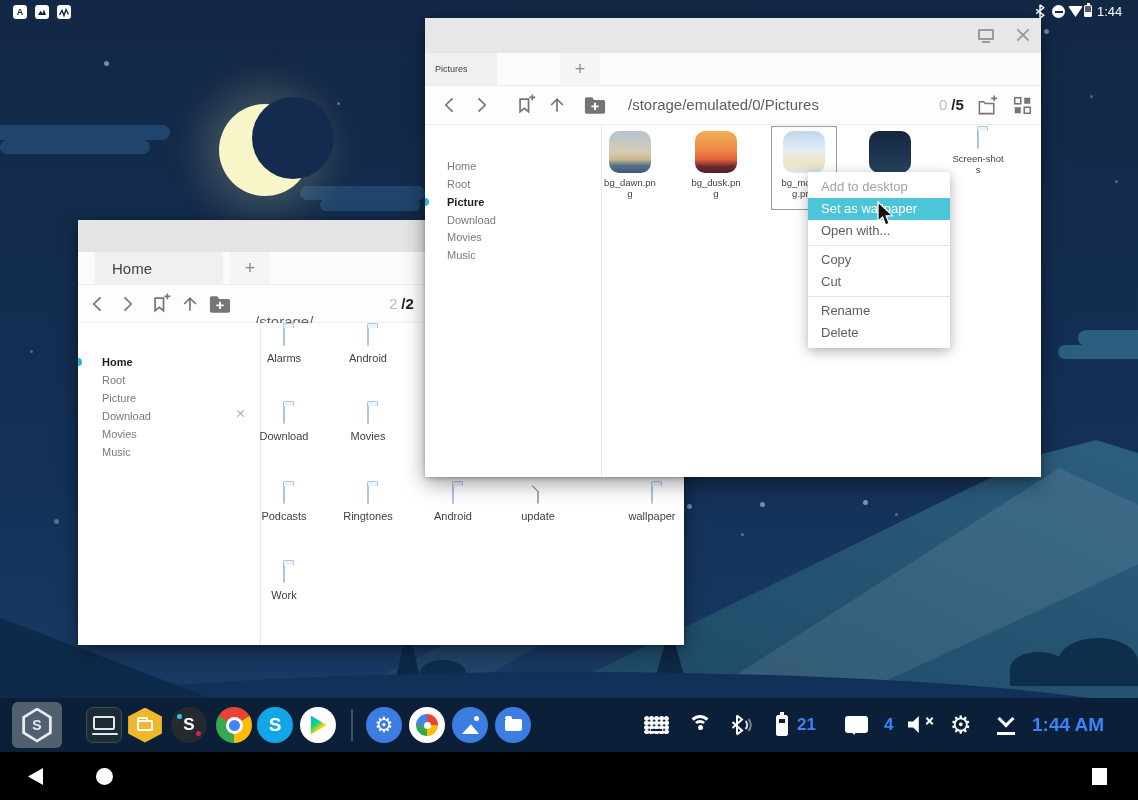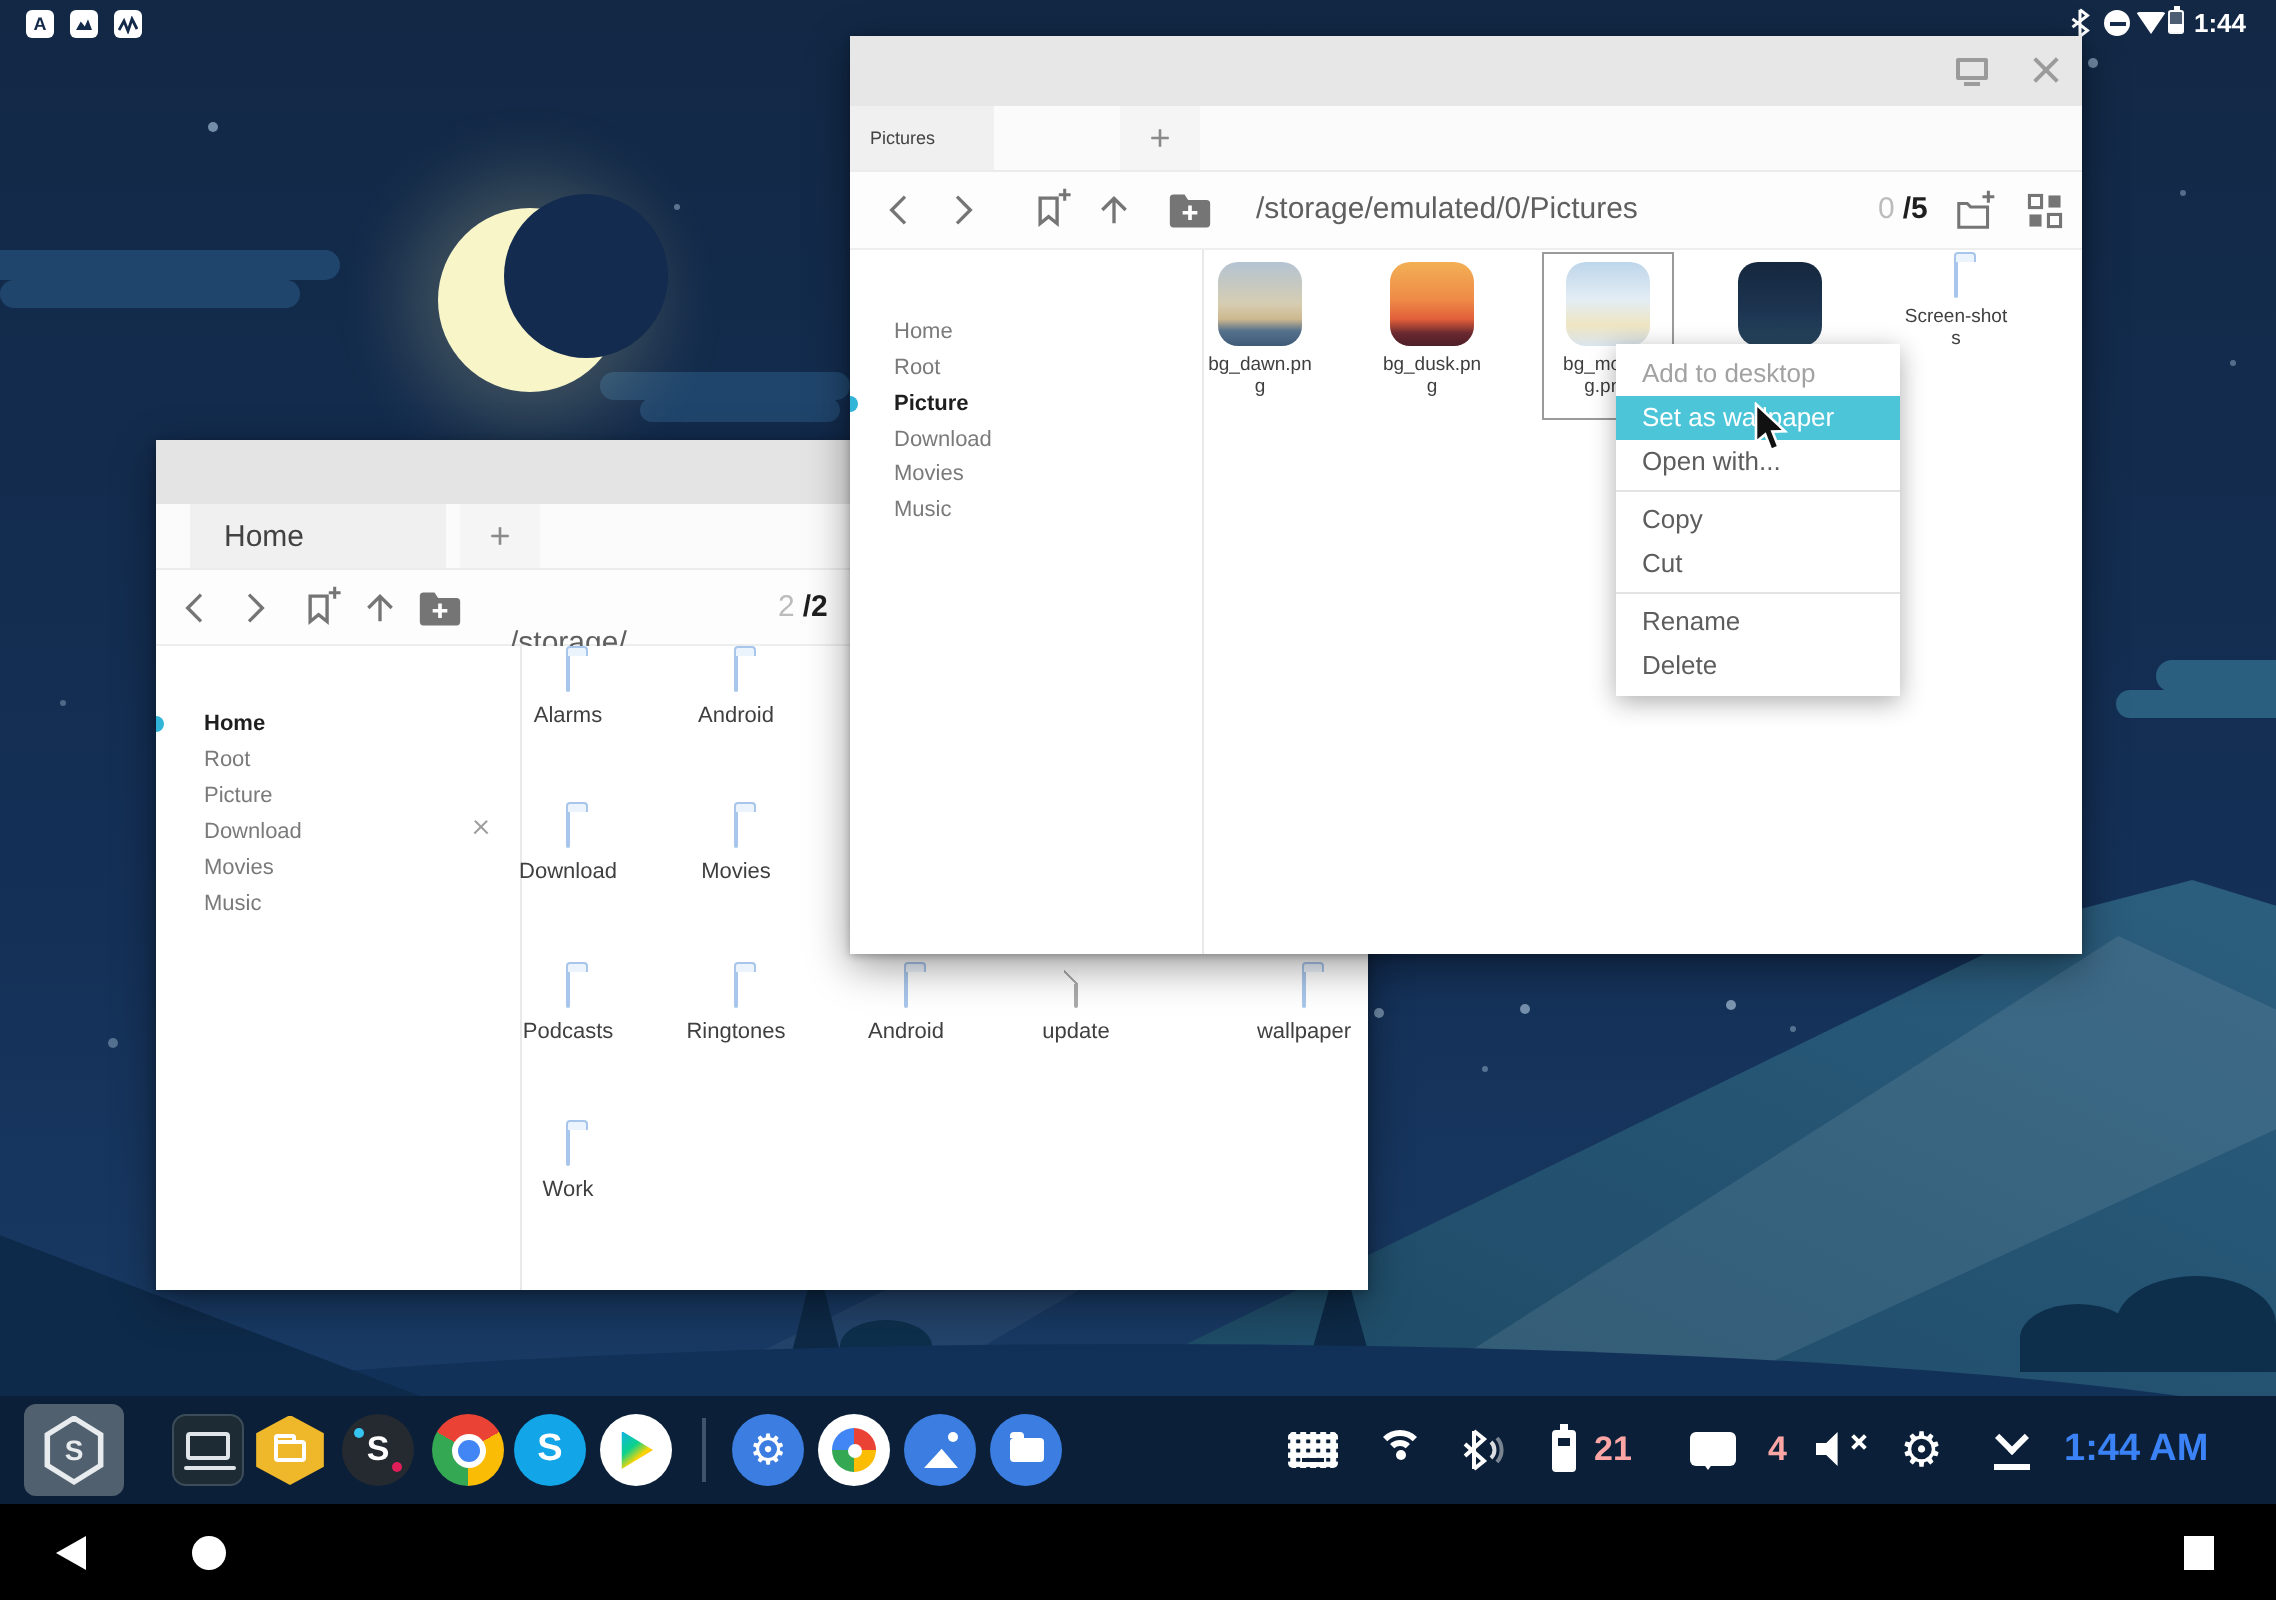--- a/index.html
+++ b/index.html
@@ -30,21 +30,21 @@
   .mtn-face { clip-path:polygon(0 100%, 82% 0, 100% 16%, 100% 42%, 34% 100%);
     background:rgba(255,255,255,.09); }
   .beam { background:rgba(255,255,255,.05); }
   .hill { border-radius:100% 100% 0 0 / 200% 200% 0 0; background:#123158; }
   .tree { background:#0d2946; clip-path:polygon(50% 0,100% 100%,0 100%); }
   .bush { background:#0d2f4c; border-radius:50% 50% 0 0; }
 
   
   .notif { width:14px;height:14px;background:#fff;border-radius:3px;color:#13294a;
     font-size:9px;font-weight:700;display:flex;align-items:center;justify-content:center; }
-  .sb-time { color:#fff;font-size:13px;font-weight:700; }
+  .sb-time { color:#fff;font-size:13px;font-weight:400; }
   .dnd { width:13px;height:13px;border-radius:50%;background:#fff; }
   .dnd::after { content:"";position:absolute;left:2.5px;top:5.5px;width:8px;height:2px;background:#142b4d; }
   .wifi-s { width:15px;height:11px;background:#fff;clip-path:polygon(50% 100%,0 0,100% 0);border-radius:2px; }
   .batt-s { width:8px;height:12px;border:1.5px solid rgba(255,255,255,.95);border-radius:1.5px;background:
     linear-gradient(to top,#fff 0 4px,rgba(255,255,255,.25) 4px); }
   .batt-s::before { content:"";position:absolute;top:-3px;left:1.5px;width:3px;height:2px;background:#fff; }
 
   
   .window { position:absolute;background:#fff;
     box-shadow:0 6px 20px rgba(0,0,0,.40),0 1px 4px rgba(0,0,0,.25); }
@@ -134,21 +134,21 @@
   .pin::after { content:"";position:absolute;left:50%;top:50%;width:7px;height:7px;margin:-3.5px;
     border-radius:50%;background:#fff; }
   .gal-m { position:absolute;left:10px;bottom:9px;width:17px;height:11px;background:#fff;
     clip-path:polygon(0 100%,52% 12%,100% 100%); }
   .gal-sun { position:absolute;right:9px;top:9px;width:5px;height:5px;border-radius:50%;background:#fff; }
   .wfold { width:17px;height:12px;background:#fff;border-radius:2px;position:relative; }
   .wfold::before { content:"";position:absolute;top:-3px;left:0;width:7px;height:3px;background:#fff;border-radius:2px 2px 0 0; }
   .dsep { position:absolute;left:351px;top:11px;width:2px;height:32px;background:#41536a; }
 
   .tray { position:absolute;top:0;height:54px; }
-  .tray-num { color:#fca5a5;font-weight:700;font-size:17px;line-height:54px; }
+  .tray-num { color:#3b82f6;font-weight:700;font-size:17px;line-height:54px; }
   .clock { color:#3b82f6;font-weight:700;font-size:19px;line-height:54px; }
   .kbd { width:25px;height:18px;background:#fff;border-radius:2.5px;
     background-image:radial-gradient(#0b2038 1.1px,transparent 1.3px);
     background-size:5px 4.6px;background-position:2.6px 2.4px; }
   .kbd::after { content:"";position:absolute;left:7px;bottom:2.6px;width:11px;height:2.4px;background:#0b2038; }
   .arc { position:absolute;border:3px solid transparent;border-top-color:#fff;border-radius:50%; }
   .chat { width:23px;height:17px;background:#fff;border-radius:3px; }
   .chat::after { content:"";position:absolute;left:4px;bottom:-7px;
     border:5px solid transparent;border-top:7px solid #fff; }
   .spk { width:15px;height:17px;background:#fff;

